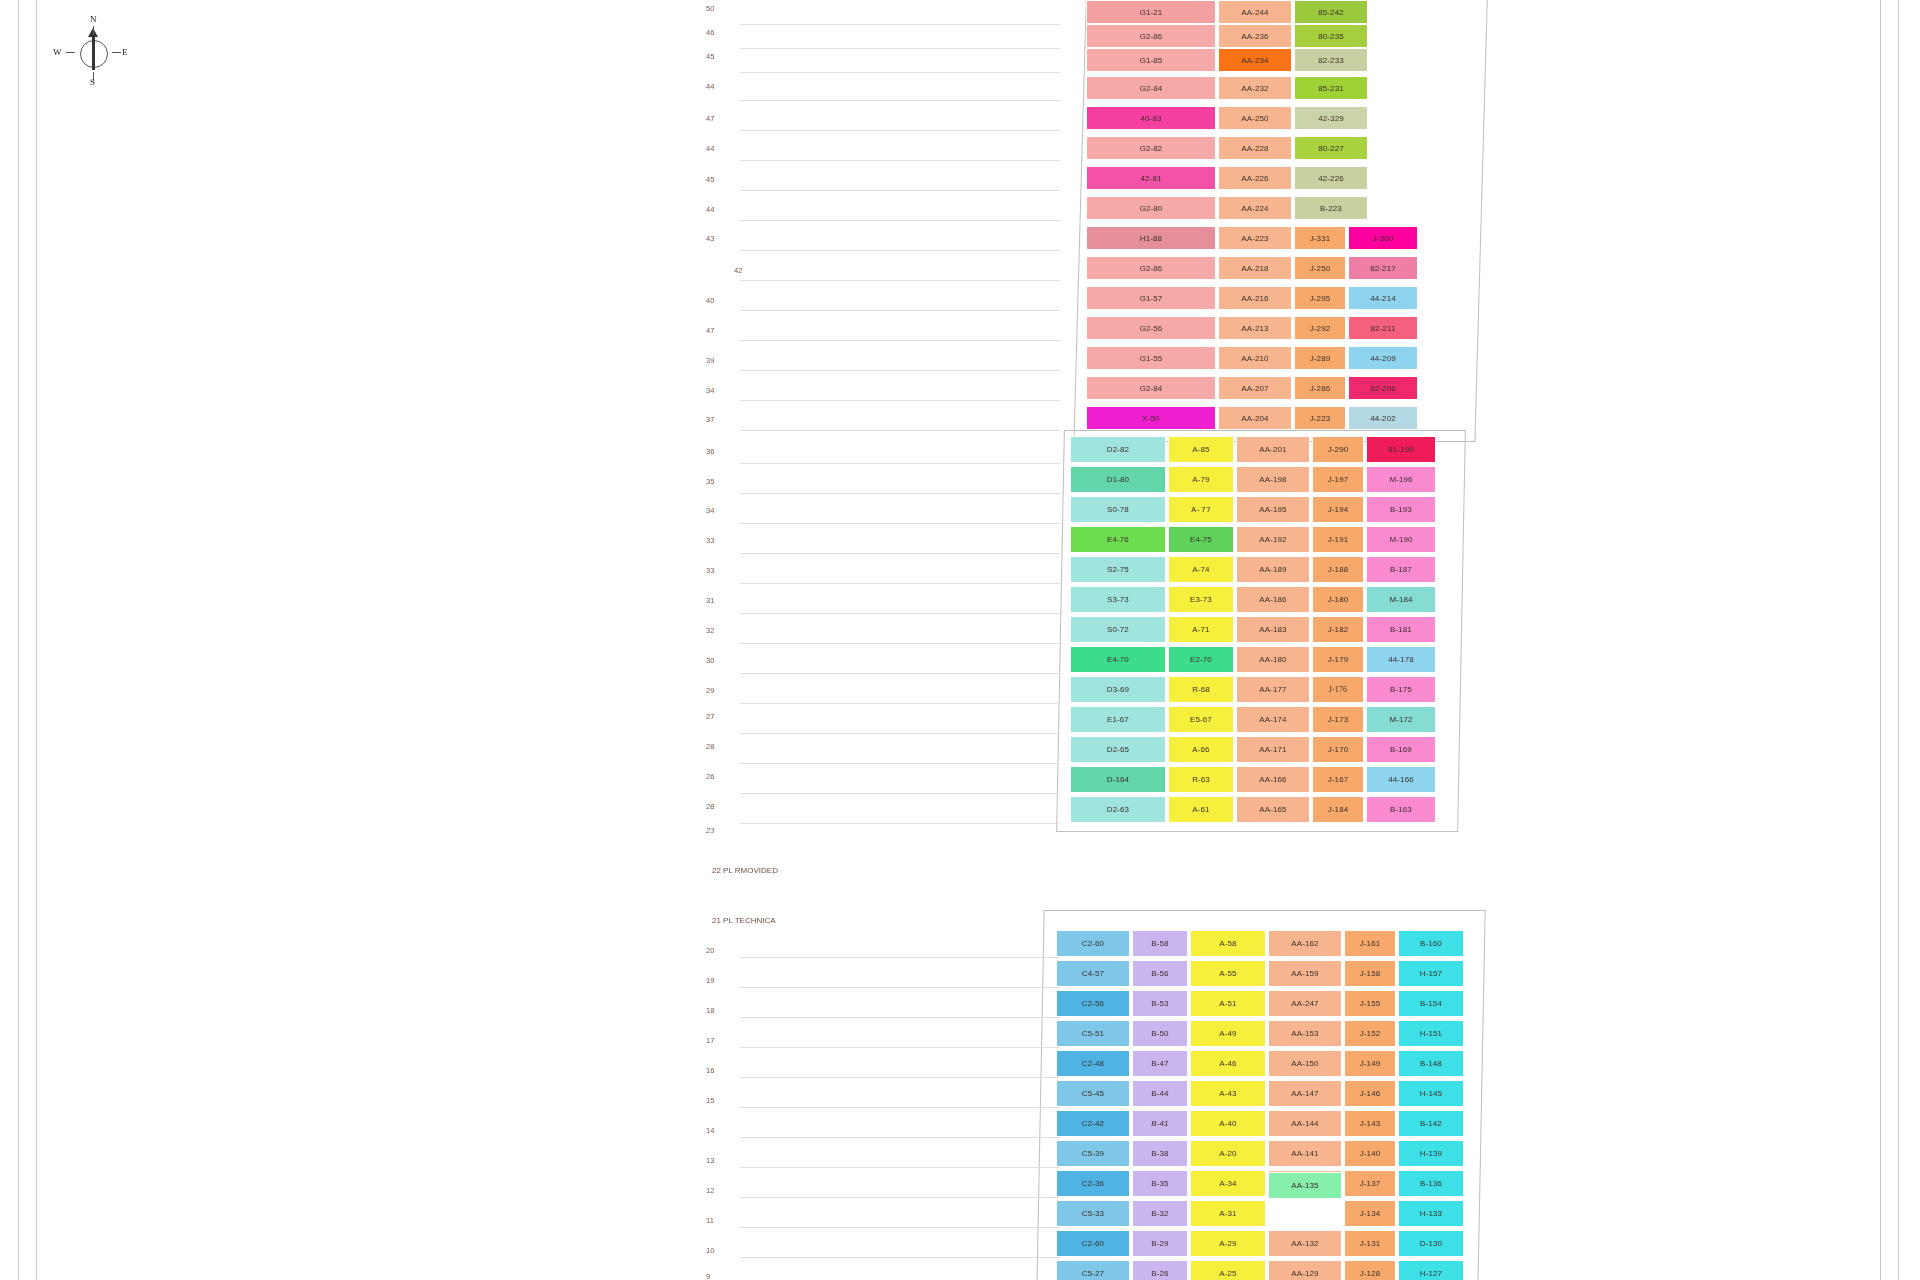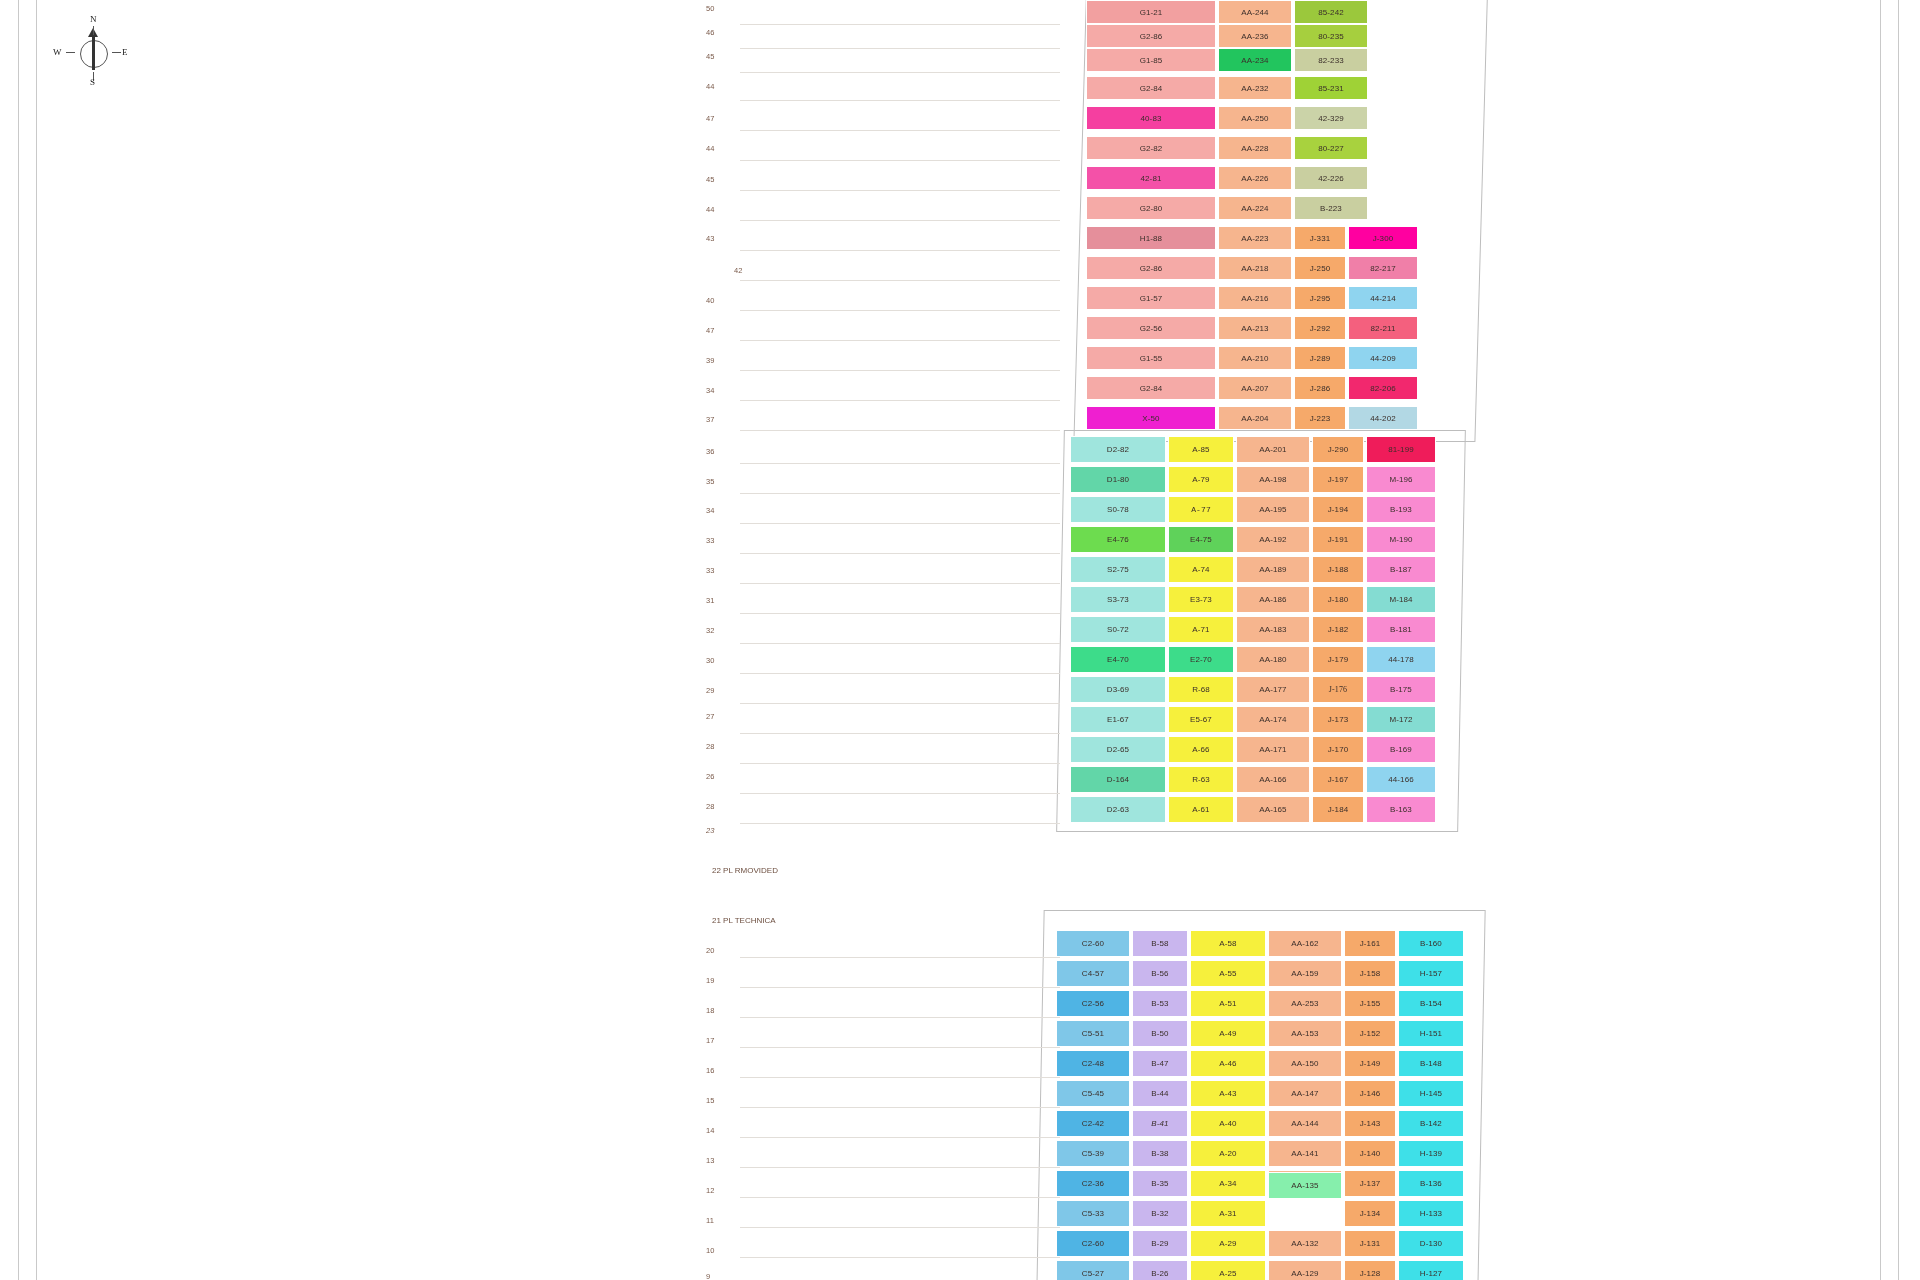--- a/index.html
+++ b/index.html
@@ -222,21 +222,21 @@
   <div id="cells">
       <div class="cell" style="left: 1086px; top: 0px; width: 130px; height: 24px; background: rgb(242, 160, 160);">G1-21</div>
       <div class="cell" style="left: 1218px; top: 0px; width: 74px; height: 24px; background: rgb(246, 181, 142);">AA-244</div>
       <div class="cell" style="left: 1294px; top: 0px; width: 74px; height: 24px; background: rgb(155, 200, 60);">85-242</div>
       <div class="guide" style="left: 740px; top: 24px; width: 320px;"></div>
       <div class="cell" style="left: 1086px; top: 24px; width: 130px; height: 24px; background: rgb(245, 170, 167);">G2-86</div>
       <div class="cell" style="left: 1218px; top: 24px; width: 74px; height: 24px; background: rgb(246, 181, 142);">AA-236</div>
       <div class="cell" style="left: 1294px; top: 24px; width: 74px; height: 24px; background: rgb(166, 207, 62);">80-235</div>
       <div class="guide" style="left: 740px; top: 48px; width: 320px;"></div>
       <div class="cell" style="left: 1086px; top: 48px; width: 130px; height: 24px; background: rgb(245, 170, 167);">G1-85</div>
-      <div class="cell" style="left: 1218px; top: 48px; width: 74px; height: 24px; background: #22c55e;">AA-234</div>
+      <div class="cell" style="left: 1218px; top: 48px; width: 74px; height: 24px; background: #f97316;">AA-234</div>
       <div class="cell" style="left: 1294px; top: 48px; width: 74px; height: 24px; background: rgb(201, 207, 160);">82-233</div>
       <div class="guide" style="left: 740px; top: 72px; width: 320px;"></div>
       <div class="cell" style="left: 1086px; top: 76px; width: 130px; height: 24px; background: rgb(245, 170, 167);">G2-84</div>
       <div class="cell" style="left: 1218px; top: 76px; width: 74px; height: 24px; background: rgb(246, 181, 142);">AA-232</div>
       <div class="cell" style="left: 1294px; top: 76px; width: 74px; height: 24px; background: rgb(159, 210, 54);">85-231</div>
       <div class="guide" style="left: 740px; top: 100px; width: 320px;"></div>
       <div class="cell" style="left: 1086px; top: 106px; width: 130px; height: 24px; background: rgb(245, 63, 160);">40-83</div>
       <div class="cell" style="left: 1218px; top: 106px; width: 74px; height: 24px; background: rgb(246, 181, 142);">AA-250</div>
       <div class="cell" style="left: 1294px; top: 106px; width: 74px; height: 24px; background: rgb(203, 211, 168);">42-329</div>
       <div class="guide" style="left: 740px; top: 130px; width: 320px;"></div>
@@ -375,21 +375,21 @@
       <div class="cell" style="left: 1056px; top: 960px; width: 74px; height: 27px; background: rgb(127, 199, 232);">C4-57</div>
       <div class="cell" style="left: 1132px; top: 960px; width: 56px; height: 27px; background: rgb(201, 182, 238);">B-56</div>
       <div class="cell" style="left: 1190px; top: 960px; width: 76px; height: 27px; background: rgb(246, 240, 60);">A-55</div>
       <div class="cell" style="left: 1268px; top: 960px; width: 74px; height: 27px; background: rgb(246, 181, 142);">AA-159</div>
       <div class="cell" style="left: 1344px; top: 960px; width: 52px; height: 27px; background: rgb(246, 169, 106);">J-158</div>
       <div class="cell" style="left: 1398px; top: 960px; width: 66px; height: 27px; background: rgb(62, 224, 232);">H-157</div>
       <div class="guide" style="left: 740px; top: 987px; width: 320px;"></div>
       <div class="cell" style="left: 1056px; top: 990px; width: 74px; height: 27px; background: rgb(79, 180, 228);">C2-56</div>
       <div class="cell" style="left: 1132px; top: 990px; width: 56px; height: 27px; background: rgb(201, 182, 238);">B-53</div>
       <div class="cell" style="left: 1190px; top: 990px; width: 76px; height: 27px; background: rgb(246, 240, 60);">A-51</div>
-      <div class="cell" style="left: 1268px; top: 990px; width: 74px; height: 27px; background: rgb(246, 181, 142);">AA-253</div>
+      <div class="cell" style="left: 1268px; top: 990px; width: 74px; height: 27px; background: rgb(246, 181, 142);">AA-247</div>
       <div class="cell" style="left: 1344px; top: 990px; width: 52px; height: 27px; background: rgb(246, 169, 106);">J-155</div>
       <div class="cell" style="left: 1398px; top: 990px; width: 66px; height: 27px; background: rgb(62, 224, 232);">B-154</div>
       <div class="guide" style="left: 740px; top: 1017px; width: 320px;"></div>
       <div class="cell" style="left: 1056px; top: 1020px; width: 74px; height: 27px; background: rgb(127, 199, 232);">C5-51</div>
       <div class="cell" style="left: 1132px; top: 1020px; width: 56px; height: 27px; background: rgb(201, 182, 238);">B-50</div>
       <div class="cell" style="left: 1190px; top: 1020px; width: 76px; height: 27px; background: rgb(246, 240, 60);">A-49</div>
       <div class="cell" style="left: 1268px; top: 1020px; width: 74px; height: 27px; background: rgb(246, 181, 142);">AA-153</div>
       <div class="cell" style="left: 1344px; top: 1020px; width: 52px; height: 27px; background: rgb(246, 169, 106);">J-152</div>
       <div class="cell" style="left: 1398px; top: 1020px; width: 66px; height: 27px; background: rgb(62, 224, 232);">H-151</div>
       <div class="guide" style="left: 740px; top: 1047px; width: 320px;"></div>

